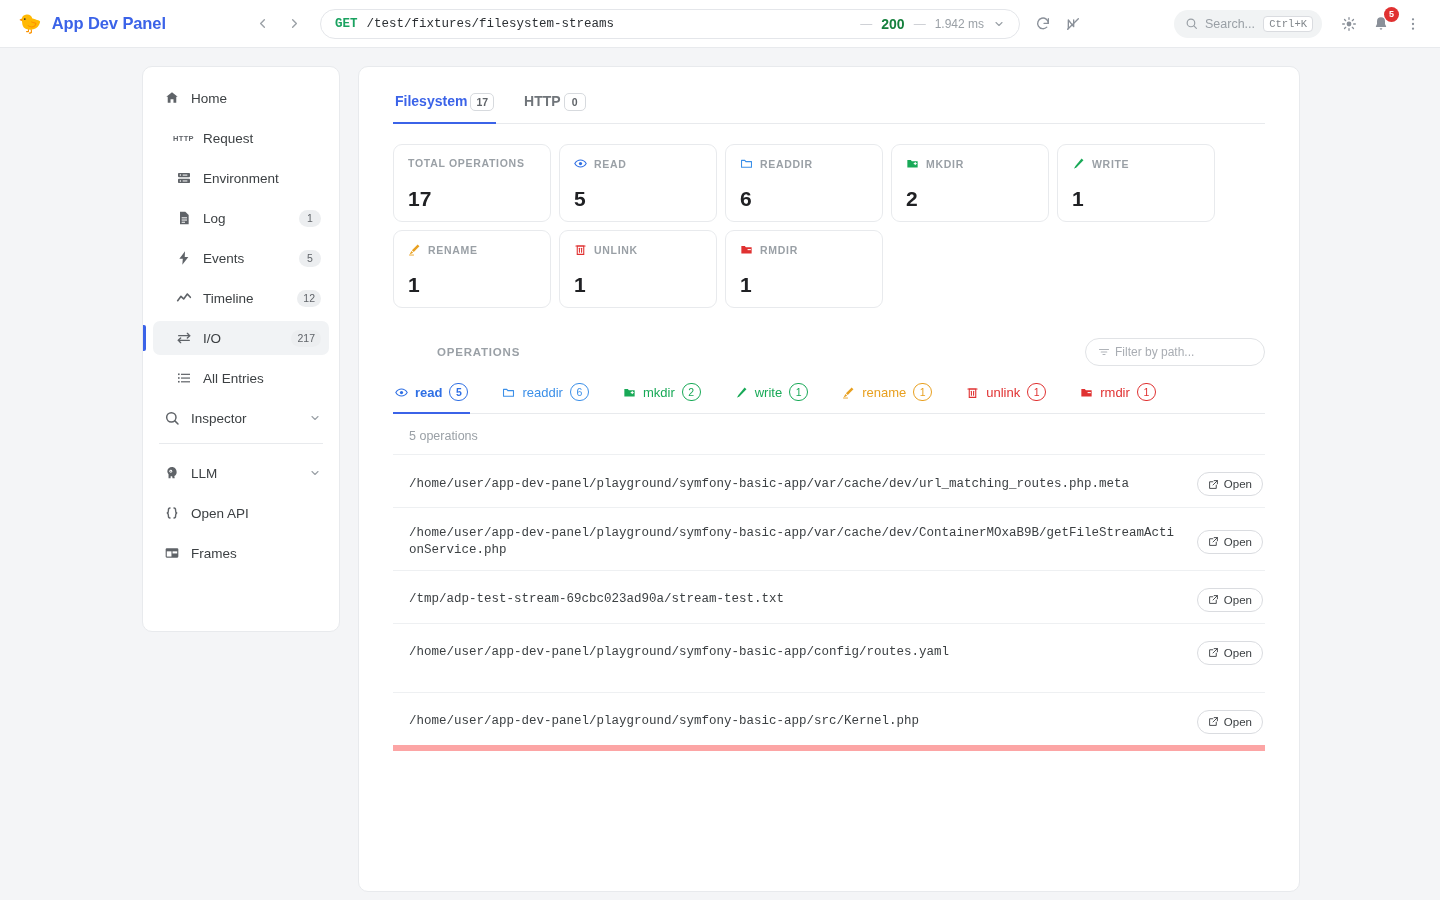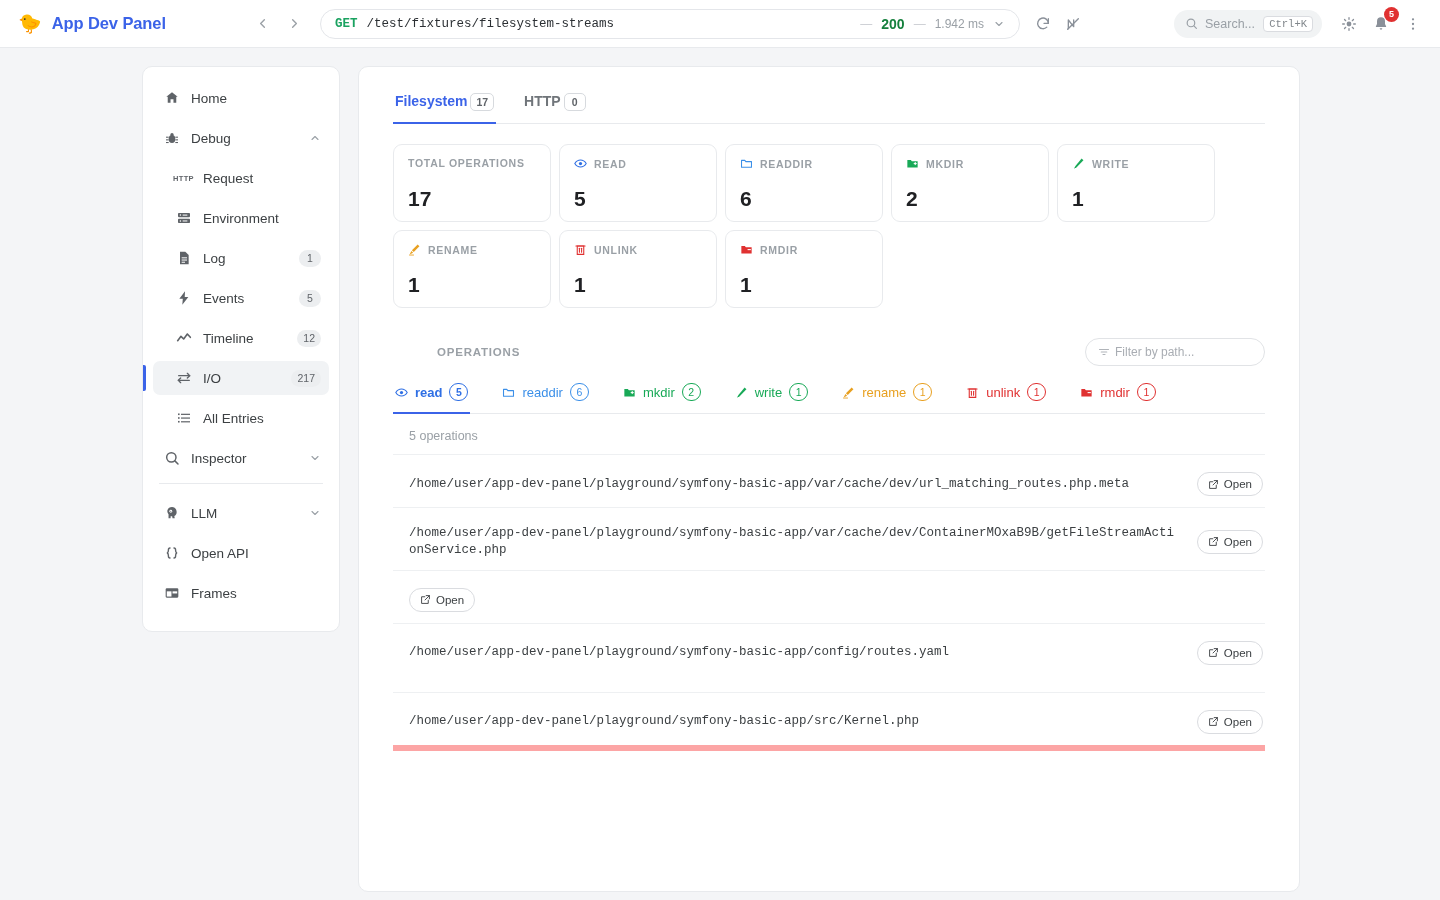--- a/index.html
+++ b/index.html
@@ -310,40 +310,20 @@
 
     <div class="nav-item">
       <span class="ico">
           <svg viewBox="0 0 24 24" fill="currentColor">
             <path d="M12 3.2 3.5 10.2h2.1v9.1h4.2v-5.4h4.4v5.4h4.2v-9.1h2.1z"></path>
           </svg>
         </span>
       <span class="nav-label">Home</span>
     </div>
 
-    <div class="nav-item">
-      <span class="ico">
-          <svg viewBox="0 0 24 24" fill="currentColor">
-            <ellipse cx="12" cy="13.5" rx="5" ry="6"></ellipse>
-            <rect x="9.5" y="4.5" width="5" height="5" rx="2.5"></rect>
-            <rect x="3" y="10" width="4" height="1.6"></rect>
-            <rect x="17" y="10" width="4" height="1.6"></rect>
-            <rect x="3" y="14" width="4" height="1.6"></rect>
-            <rect x="17" y="14" width="4" height="1.6"></rect>
-            <rect x="3" y="18" width="4" height="1.6"></rect>
-            <rect x="17" y="18" width="4" height="1.6"></rect>
-          </svg>
-        </span>
-      <span class="nav-label">Debug</span>
-      <span class="chev">
-          <svg viewBox="0 0 24 24" fill="none" stroke="currentColor" stroke-width="2.2" stroke-linecap="round" stroke-linejoin="round">
-            <polyline points="6 15 12 9 18 15"></polyline>
-          </svg>
-        </span>
-    </div>
 
     <div class="nav-item sub">
       <span class="ico">
           <span class="http-tag">HTTP</span>
         </span>
       <span class="nav-label">Request</span>
     </div>
 
     <div class="nav-item sub">
       <span class="ico">
@@ -674,20 +654,21 @@
         <svg viewBox="0 0 24 24" fill="none" stroke="currentColor" stroke-width="2" stroke-linecap="round" stroke-linejoin="round">
             <path d="M13.5 3.5H20.5V10.5"></path>
             <path d="M20.5 3.5 11 13"></path>
             <path d="M18 13.5V20.5H3.5V6H10.5"></path>
           </svg>
         <span>Open</span>
       </button>
     </div>
 
     <div class="op-row">
+      <span class="op-path">/tmp/adp-test-stream-69cbc023ad90a/stream-test.txt</span>
       <button class="open-btn">
         <svg viewBox="0 0 24 24" fill="none" stroke="currentColor" stroke-width="2" stroke-linecap="round" stroke-linejoin="round">
             <path d="M13.5 3.5H20.5V10.5"></path>
             <path d="M20.5 3.5 11 13"></path>
             <path d="M18 13.5V20.5H3.5V6H10.5"></path>
           </svg>
         <span>Open</span>
       </button>
     </div>
 

